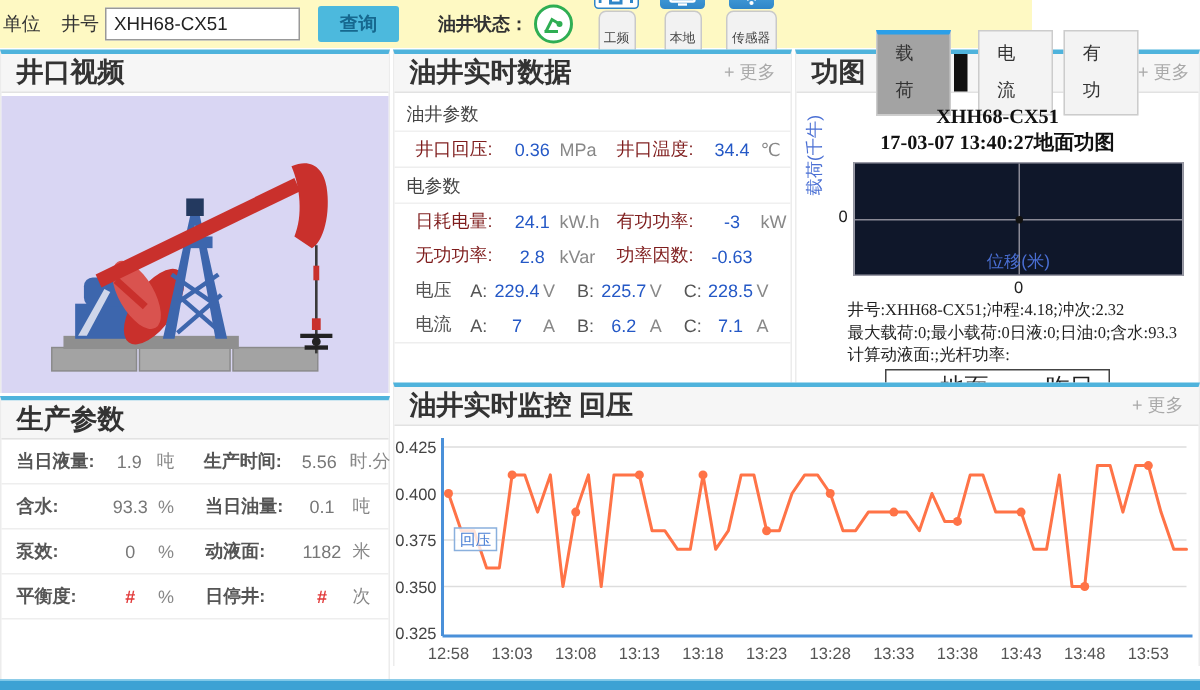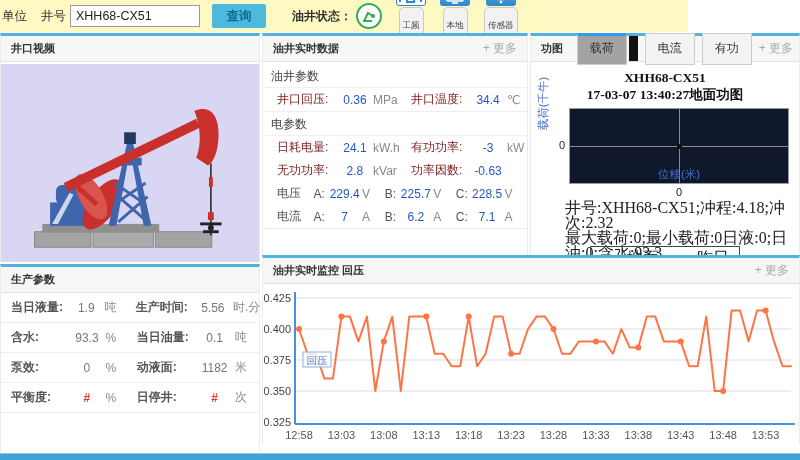--- a/index.html
+++ b/index.html
@@ -26,21 +26,21 @@
   .blue-icon{width:30px;height:17px;border-radius:3px;display:flex;align-items:center;justify-content:center;}
   .blue-icon.solid{background:linear-gradient(#55aee6,#2f86c8);}
   .blue-icon.outline{background:#fff;border:1px solid #2f86c8;box-sizing:border-box;}
   .icon-caption{font-size:8.5px;color:#444;line-height:10px;background:#f2f2f2;border:1px solid #c9c9c9;
     border-radius:5px;padding:12px 3px;margin-top:1px;white-space:nowrap;}
   
   .panel{position:absolute;background:#fff;border-top:3px solid #4fb3dc;box-sizing:border-box;
     border-left:1px solid #ececec;border-right:1px solid #ececec;}
   .panel-header{height:25px;line-height:25px;background:#f6f6f6;border-bottom:1px solid #e2e2e2;
     padding:0 10px;display:flex;justify-content:space-between;align-items:center;}
-  .panel-title{font-weight:bold;font-size:11px;color:#333;white-space:nowrap;}
+  .panel-title{font-weight:bold;font-size:18px;color:#333;white-space:nowrap;}
   .more-link{color:#a9a9a9;font-size:12px;cursor:pointer;white-space:nowrap;}
   #panel-video{left:0;top:33px;width:260px;height:229px;}
   #panel-realtime{left:262px;top:33px;width:266px;height:229px;}
   #panel-gongtu{left:530px;top:33px;width:270px;height:229px;}
   #panel-production{left:0;top:264px;width:260px;height:189px;}
   #panel-monitor{left:262px;top:255px;width:538px;height:189px;}
   .bottom-bar{position:absolute;left:0;top:453px;width:800px;height:6px;background:#3da2d4;border-top:1px solid #7fc8e8;}
   
   .video-area{position:absolute;left:0;top:28px;right:0;bottom:0;background:#d9d6f3;
     display:flex;align-items:center;justify-content:center;}
@@ -71,21 +71,21 @@
   .gt-plot{position:absolute;left:38px;top:72px;width:220px;height:76px;background:#0f172a;
     border:1px solid #9a9aa6;box-sizing:border-box;}
   .gt-cross-h{position:absolute;left:0;right:0;top:50%;height:1px;background:#8a8a96;}
   .gt-cross-v{position:absolute;top:0;bottom:0;left:50%;width:1px;background:#8a8a96;}
   .gt-dot{position:absolute;left:50%;top:50%;width:5px;height:5px;margin:-2.5px 0 0 -2.5px;border-radius:50%;background:#111;}
   .gt-ylabel{position:absolute;left:-28px;top:60px;transform:rotate(-90deg);transform-origin:center;
     width:80px;text-align:center;color:#4a6fd4;font-size:11.5px;}
   .gt-yzero{position:absolute;left:28px;top:103px;color:#222;font-size:11px;}
   .gt-xzero{position:absolute;left:38px;width:220px;top:150px;text-align:center;color:#222;font-size:11px;}
   .gt-info{position:absolute;left:34px;right:4px;top:164px;
-    font-family:"Liberation Serif","DejaVu Serif",serif;font-size:16px;color:#222;line-height:15px;}
+    font-family:"Liberation Serif","DejaVu Serif",serif;font-size:11px;color:#222;line-height:15px;}
   .gt-legend{position:absolute;left:0;right:0;top:210px;display:flex;justify-content:center;}
   .gt-legend-box{border:1px solid #444;padding:1px 10px;display:flex;align-items:center;gap:12px;
     font-family:"Liberation Serif","DejaVu Serif",serif;font-size:16px;color:#222;}
   .leg-line{display:inline-block;width:22px;height:3px;vertical-align:middle;margin-right:4px;}
   
   .pr-row{display:flex;align-items:center;padding:6px 0 6px 10px;border-bottom:1px solid #eee;white-space:nowrap;}
   .pr-k{color:#555;font-weight:bold;}
   .pr-v{color:#777;text-align:center;}
   .pr-u{color:#888;}
   .pr-k1{width:62px;}.pr-v1{width:40px;}.pr-u1{width:34px;}

